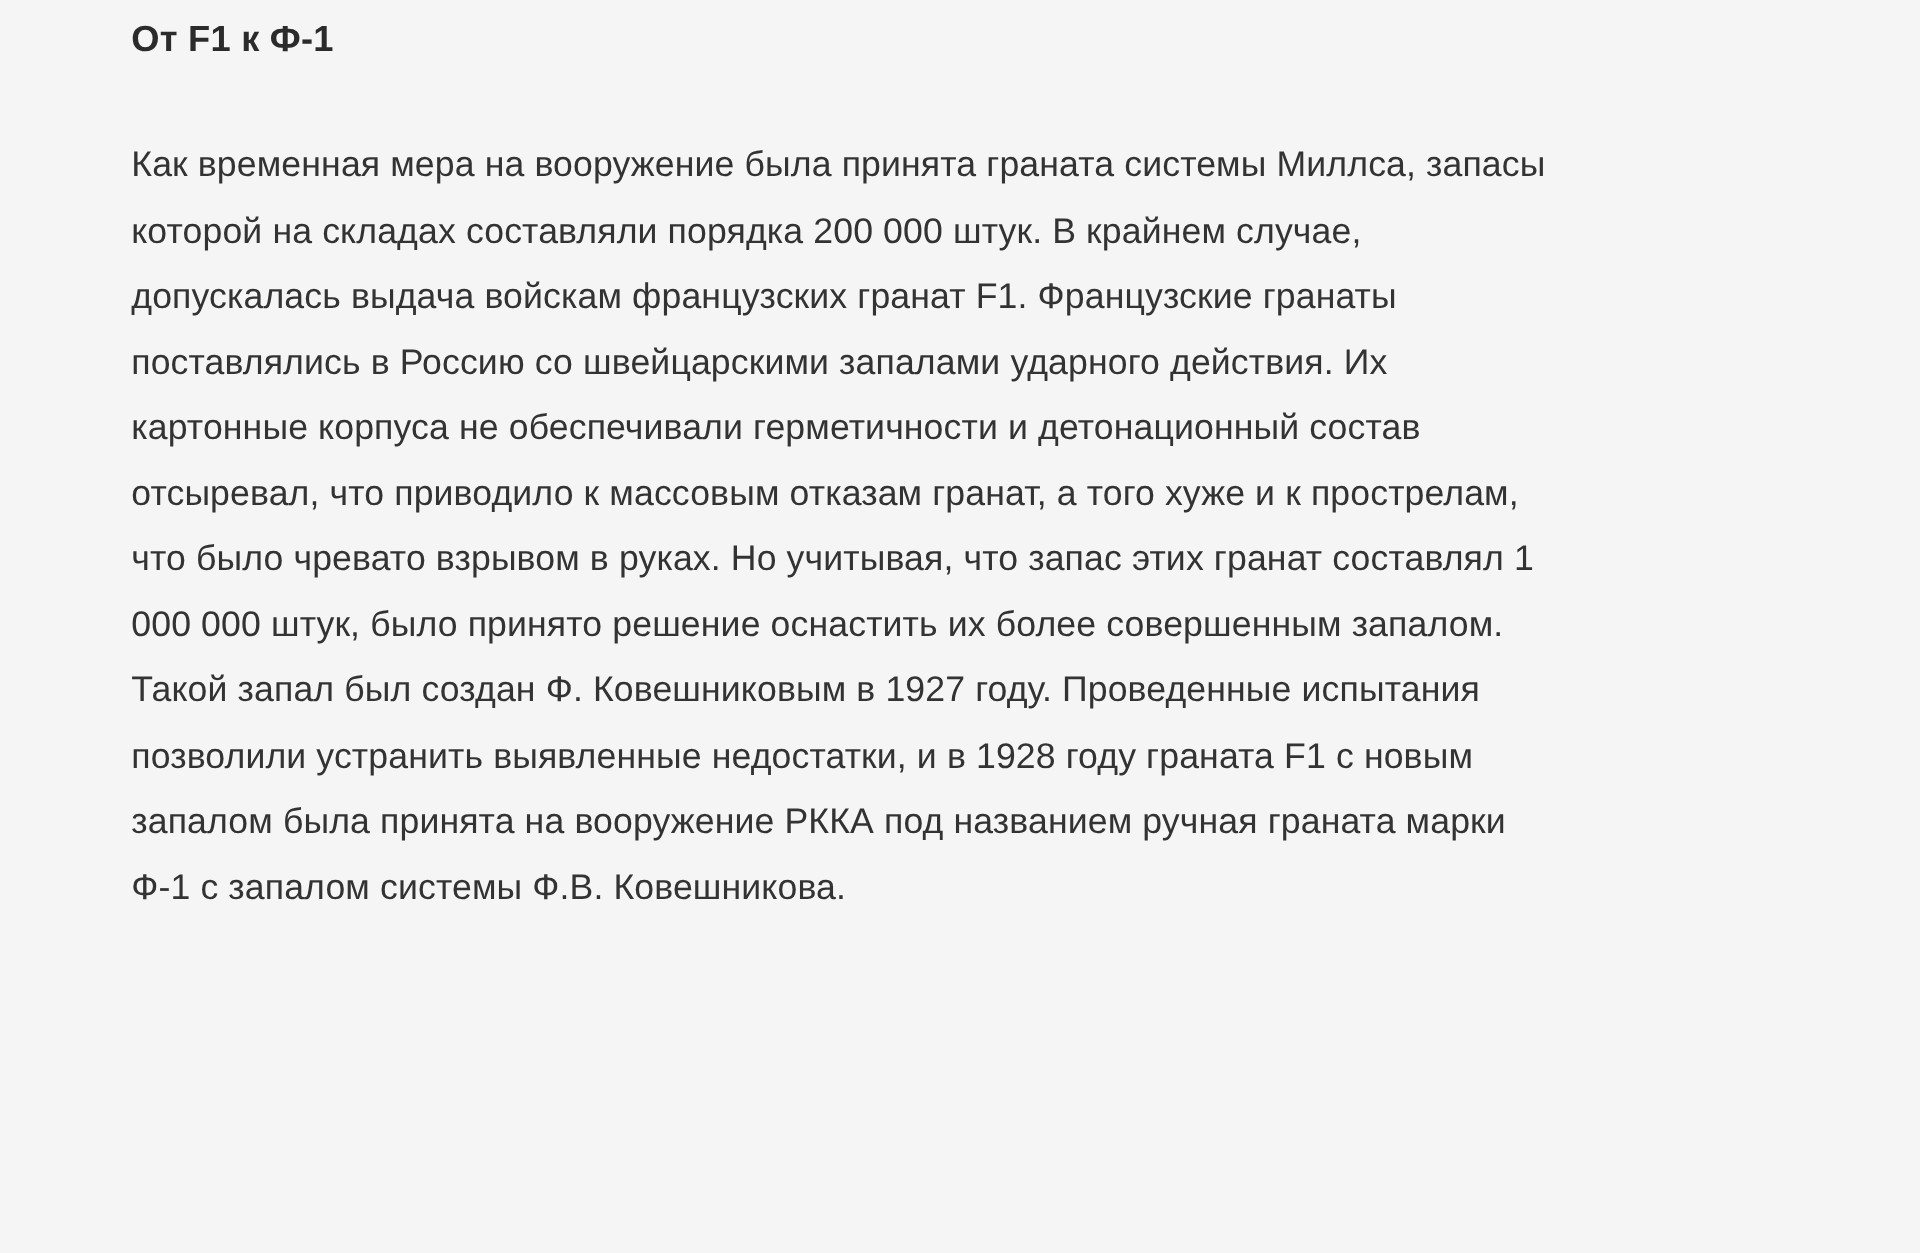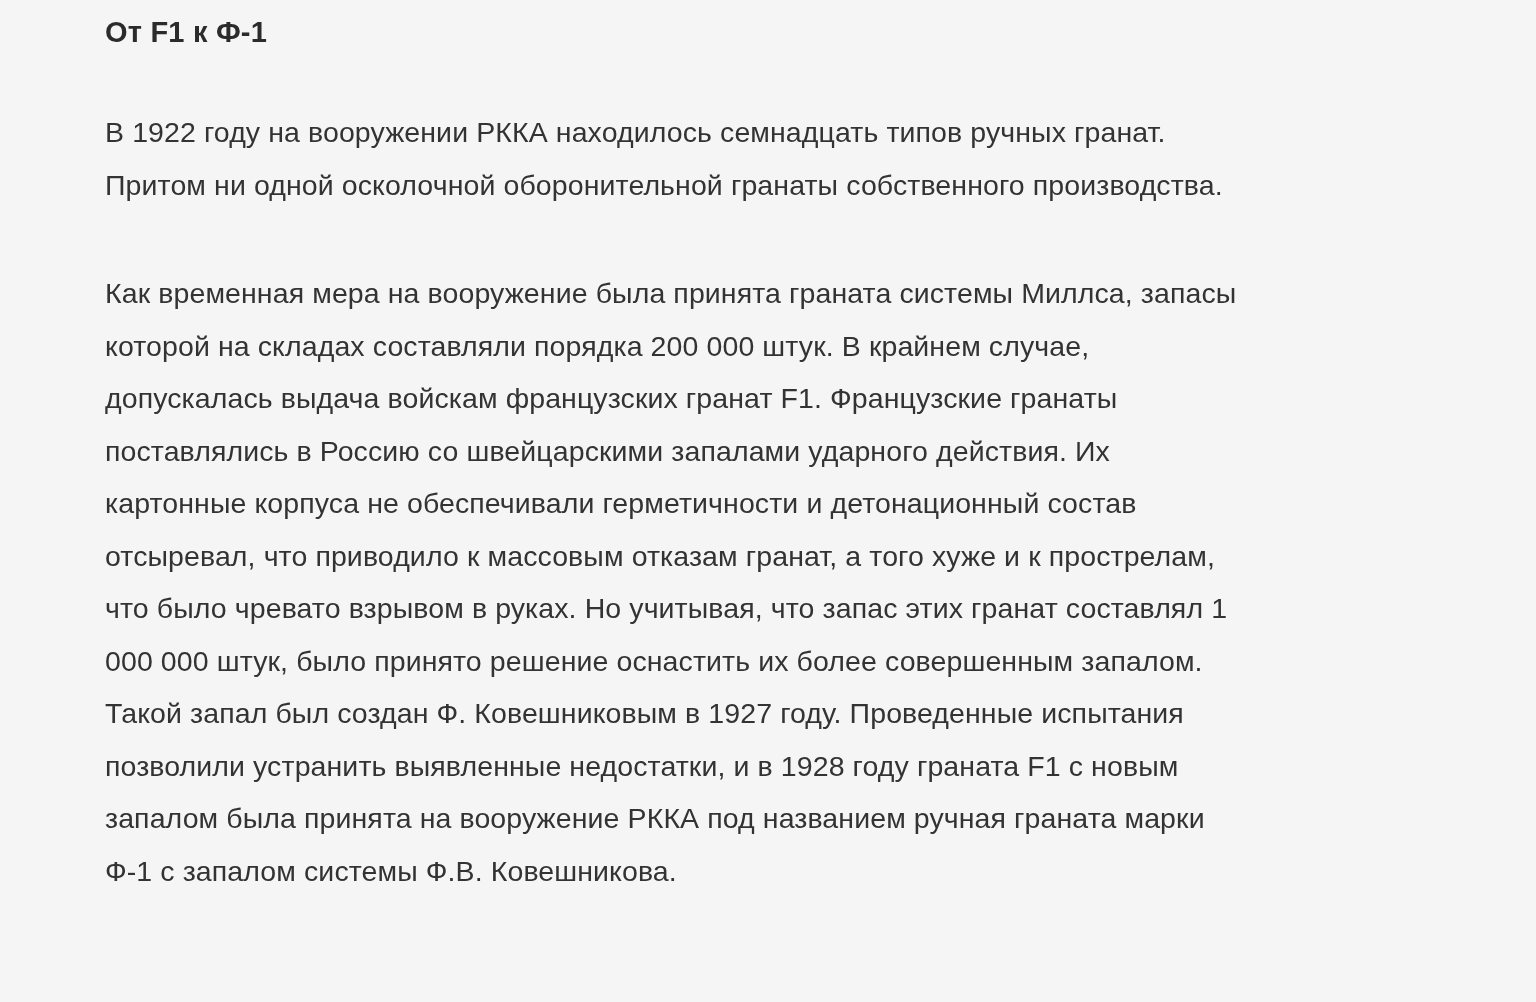--- a/index.html
+++ b/index.html
@@ -37,16 +37,15 @@
     max-width: 1330px;
     letter-spacing: 0.1px;
   }
 </style>
 </head>
 <body>
 
 <div class="page">
   <div class="article">
     <h1 class="article-heading">От F1 к Ф-1</h1>
-    <p class="article-paragraph">В 1922 году на вооружении РККА находилось семнадцать типов ручных гранат. Притом ни одной осколочной оборонительной гранаты собственного производства.</p>
     <p class="article-paragraph">Как временная мера на вооружение была принята граната системы Миллса, запасы которой на складах составляли порядка 200 000 штук. В крайнем случае, допускалась выдача войскам французских гранат F1. Французские гранаты поставлялись в Россию со швейцарскими запалами ударного действия. Их картонные корпуса не обеспечивали герметичности и детонационный состав отсыревал, что приводило к массовым отказам гранат, а того хуже и к прострелам, что было чревато взрывом в руках. Но учитывая, что запас этих гранат составлял 1 000 000 штук, было принято решение оснастить их более совершенным запалом. Такой запал был создан Ф. Ковешниковым в 1927 году. Проведенные испытания позволили устранить выявленные недостатки, и в 1928 году граната F1 с новым запалом была принята на вооружение РККА под названием ручная граната марки Ф-1 с запалом системы Ф.В. Ковешникова.</p>
   </div>
 </div>
 
 </body></html>

